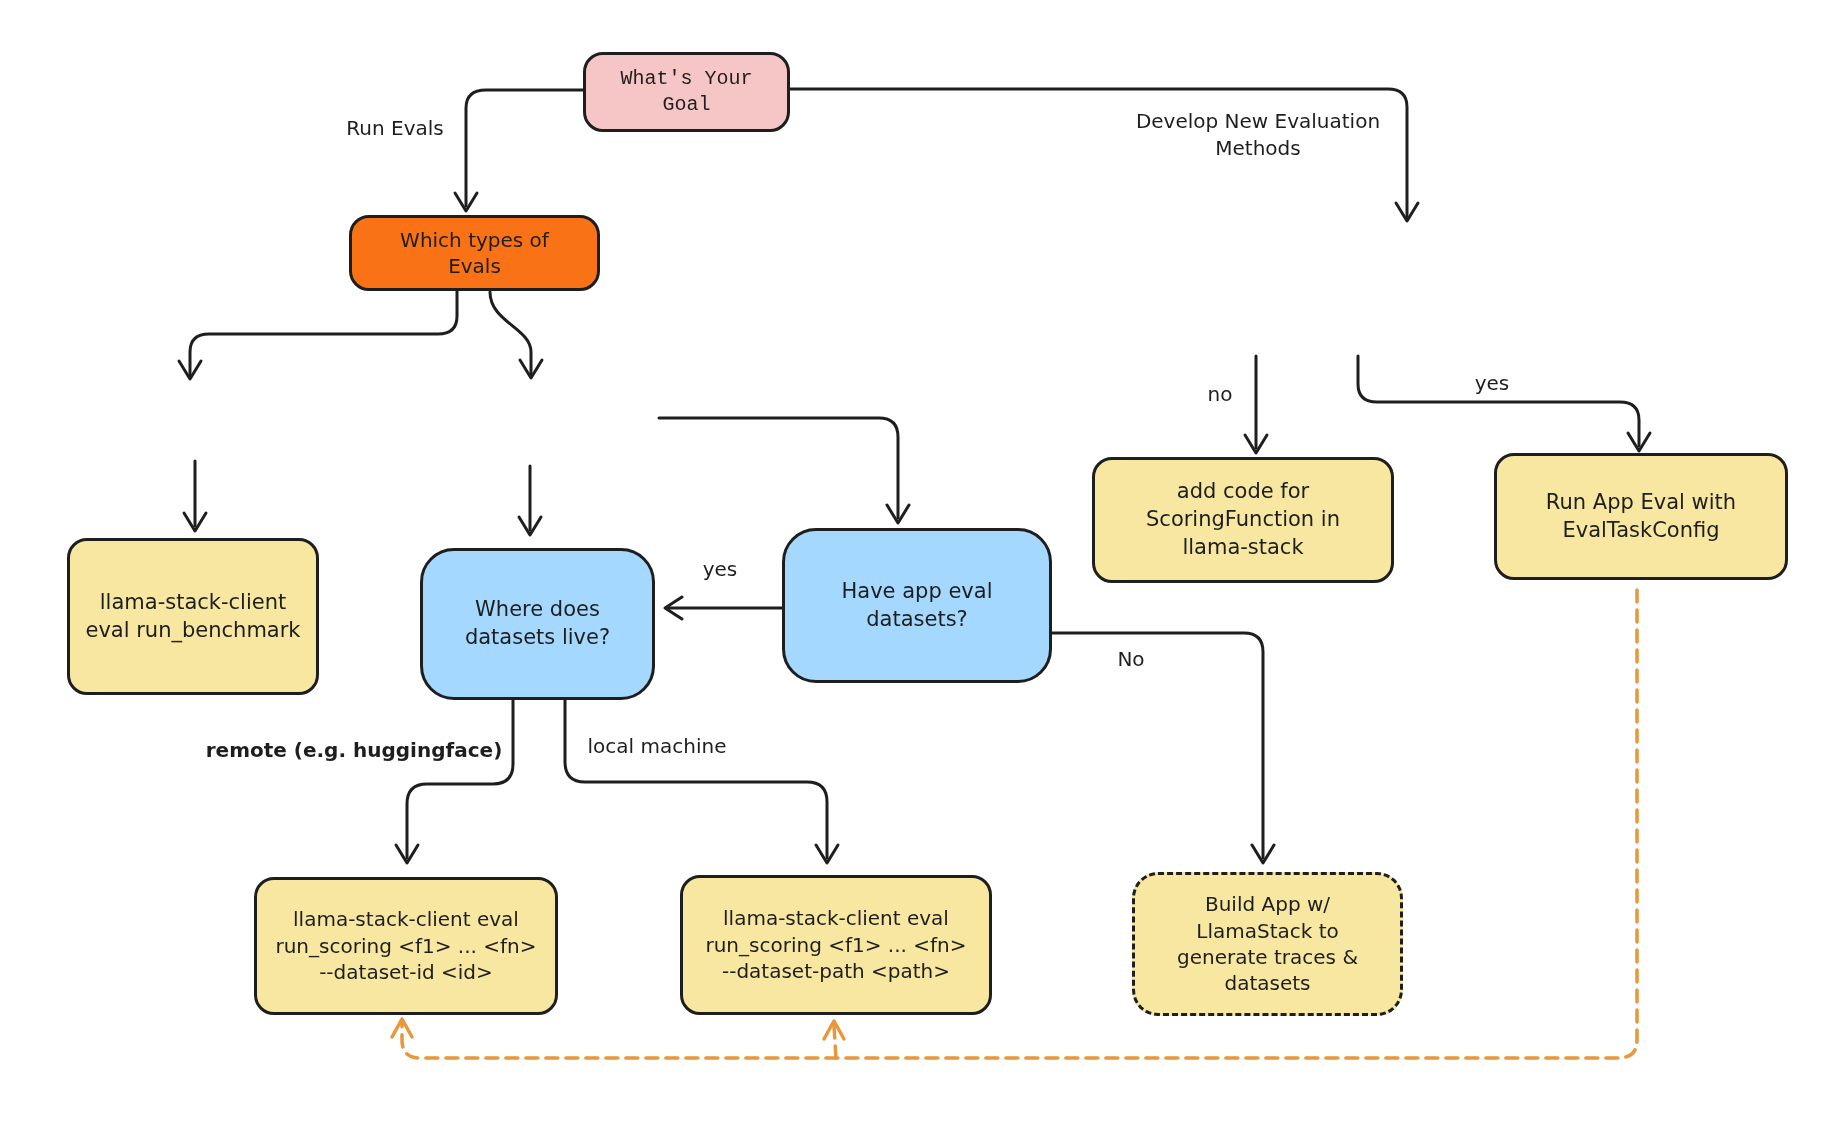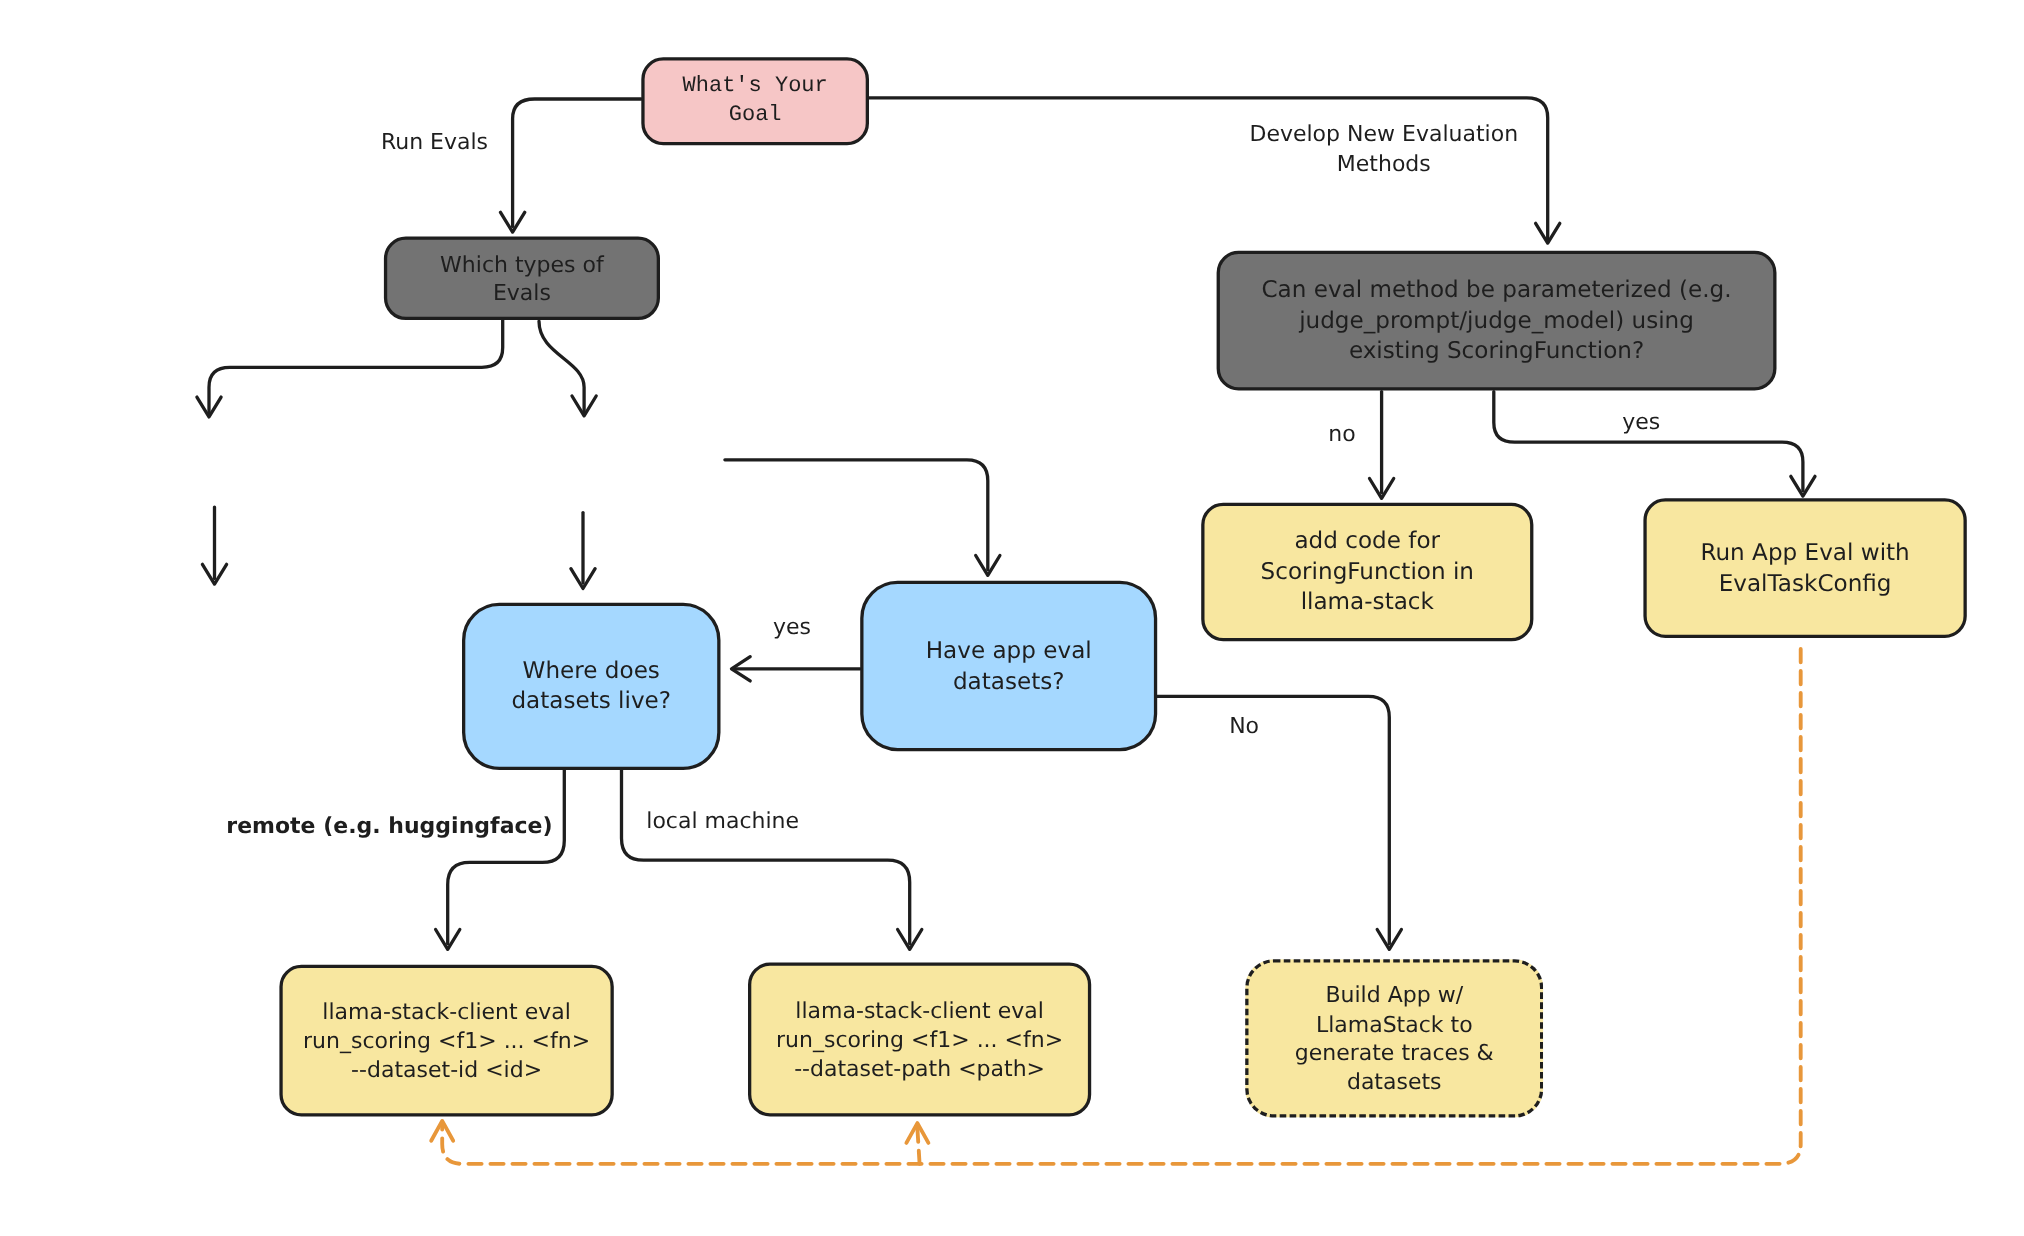--- a/index.html
+++ b/index.html
@@ -10,21 +10,21 @@
   }
   #canvas{position:absolute;inset:0;width:1840px;height:1124px;}
   svg.wires{position:absolute;left:0;top:0;pointer-events:none;}
   .node{
     position:absolute;display:flex;align-items:center;justify-content:center;
     border:3px solid #1e1e1e;border-radius:20px;
     text-align:center;white-space:pre-line;font-size:20px;line-height:1.32;
     box-sizing:border-box;padding:4px 8px;background:#fff;
   }
   .pink{background:#f6c6c6;}
-  .green{background:#737373;}
+  .green{background:#f97316;}
   .blue{background:#a5d8ff;border-radius:34px;}
   .yellow{background:#f8e7a0;}
   .white{background:#ffffff;}
   .dashed{border-style:dashed;border-radius:26px;}
   .big{font-size:21px;}
   .edge-label{
     position:absolute;text-align:center;white-space:pre-line;
     font-size:20px;line-height:1.35;
   }
 </style>
@@ -69,26 +69,25 @@
       <path d="M 824 1039 L 834 1021 L 844 1039"></path>
     </g>
   </svg>
 
   <div class="node pink" style="left:583px;top:52px;width:207px;height:80px;font-family:Liberation Mono, monospace;">What's Your
 Goal</div>
 
   <div class="node green" style="left:349px;top:215px;width:251px;height:76px;">Which types of
 Evals</div>
 
-  <div class="node green big" style="left:1106px;top:228px;width:509px;height:127px;">Can eval method be parameterized (e.g.
-judge_prompt/judge_model) using
-existing ScoringFunction?</div>
 
 
 
+  <div class="node yellow big" style="left:67px;top:538px;width:252px;height:157px;">llama-stack-client
+eval run_benchmark</div>
 
   <div class="node blue big" style="left:420px;top:548px;width:235px;height:152px;">Where does
 datasets live?</div>
 
   <div class="node blue big" style="left:782px;top:528px;width:270px;height:155px;">Have app eval
 datasets?</div>
 
   <div class="node yellow big" style="left:1092px;top:457px;width:302px;height:126px;">add code for
 ScoringFunction in
 llama-stack</div>

